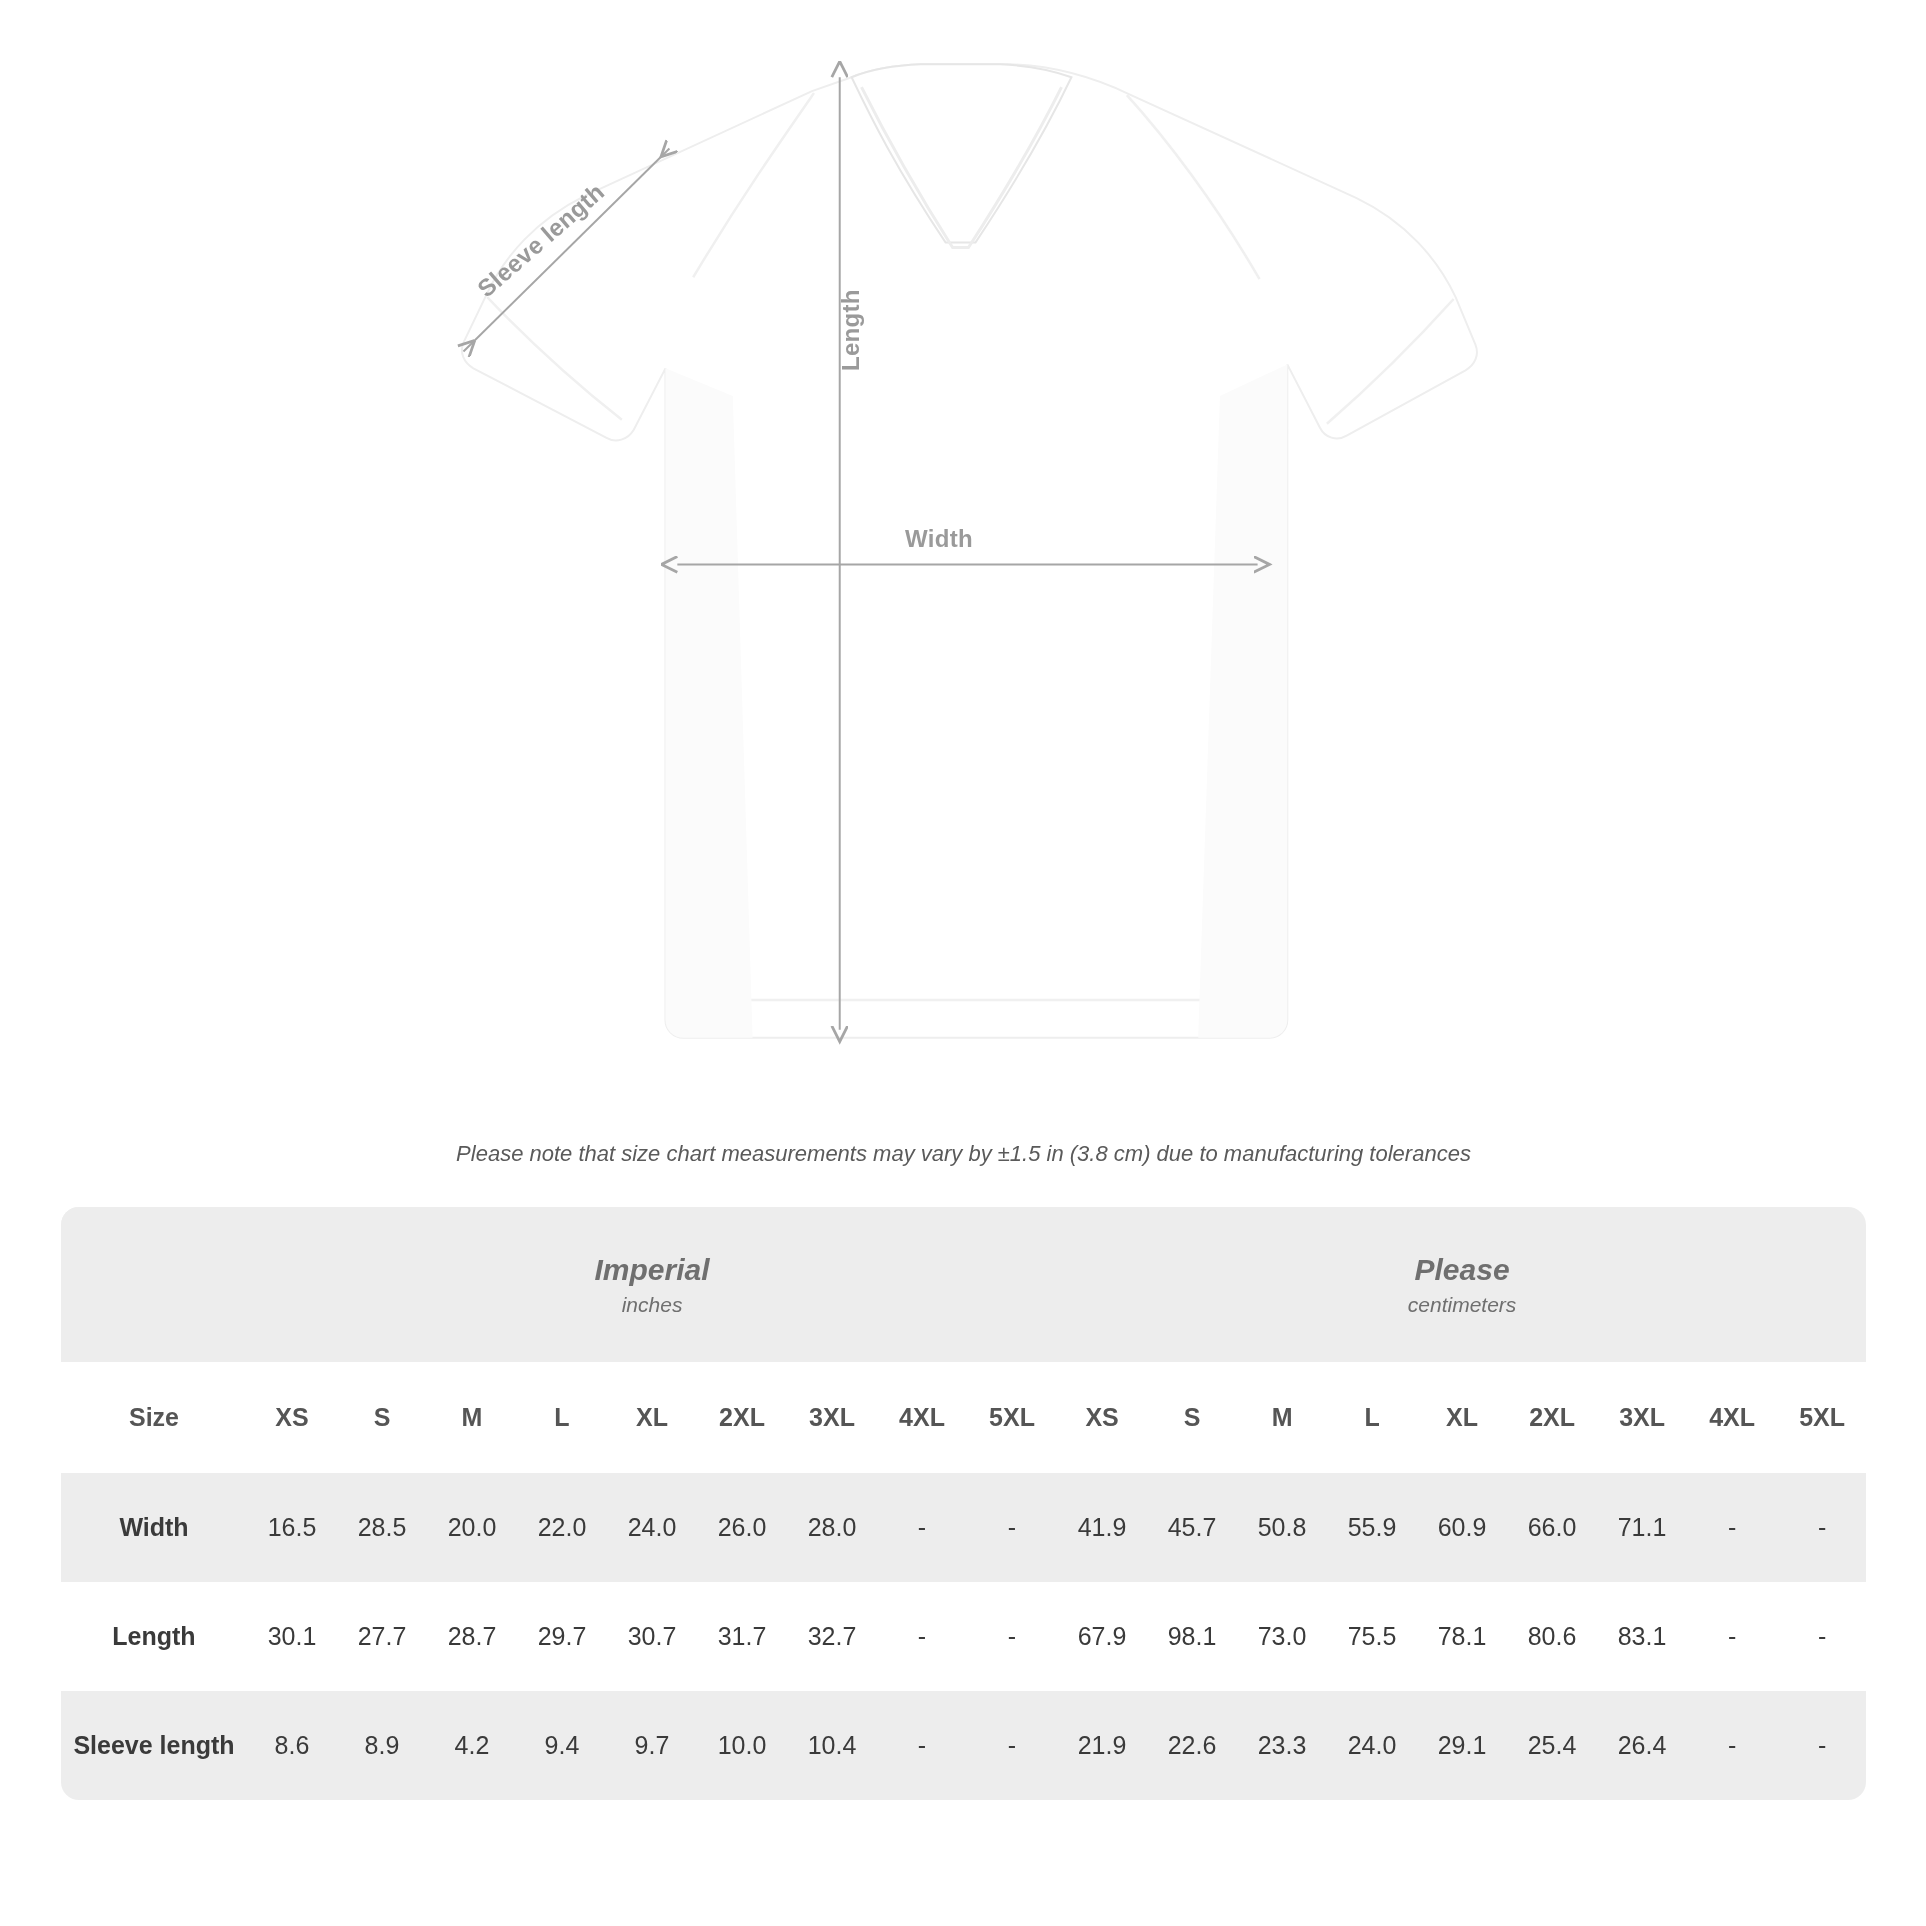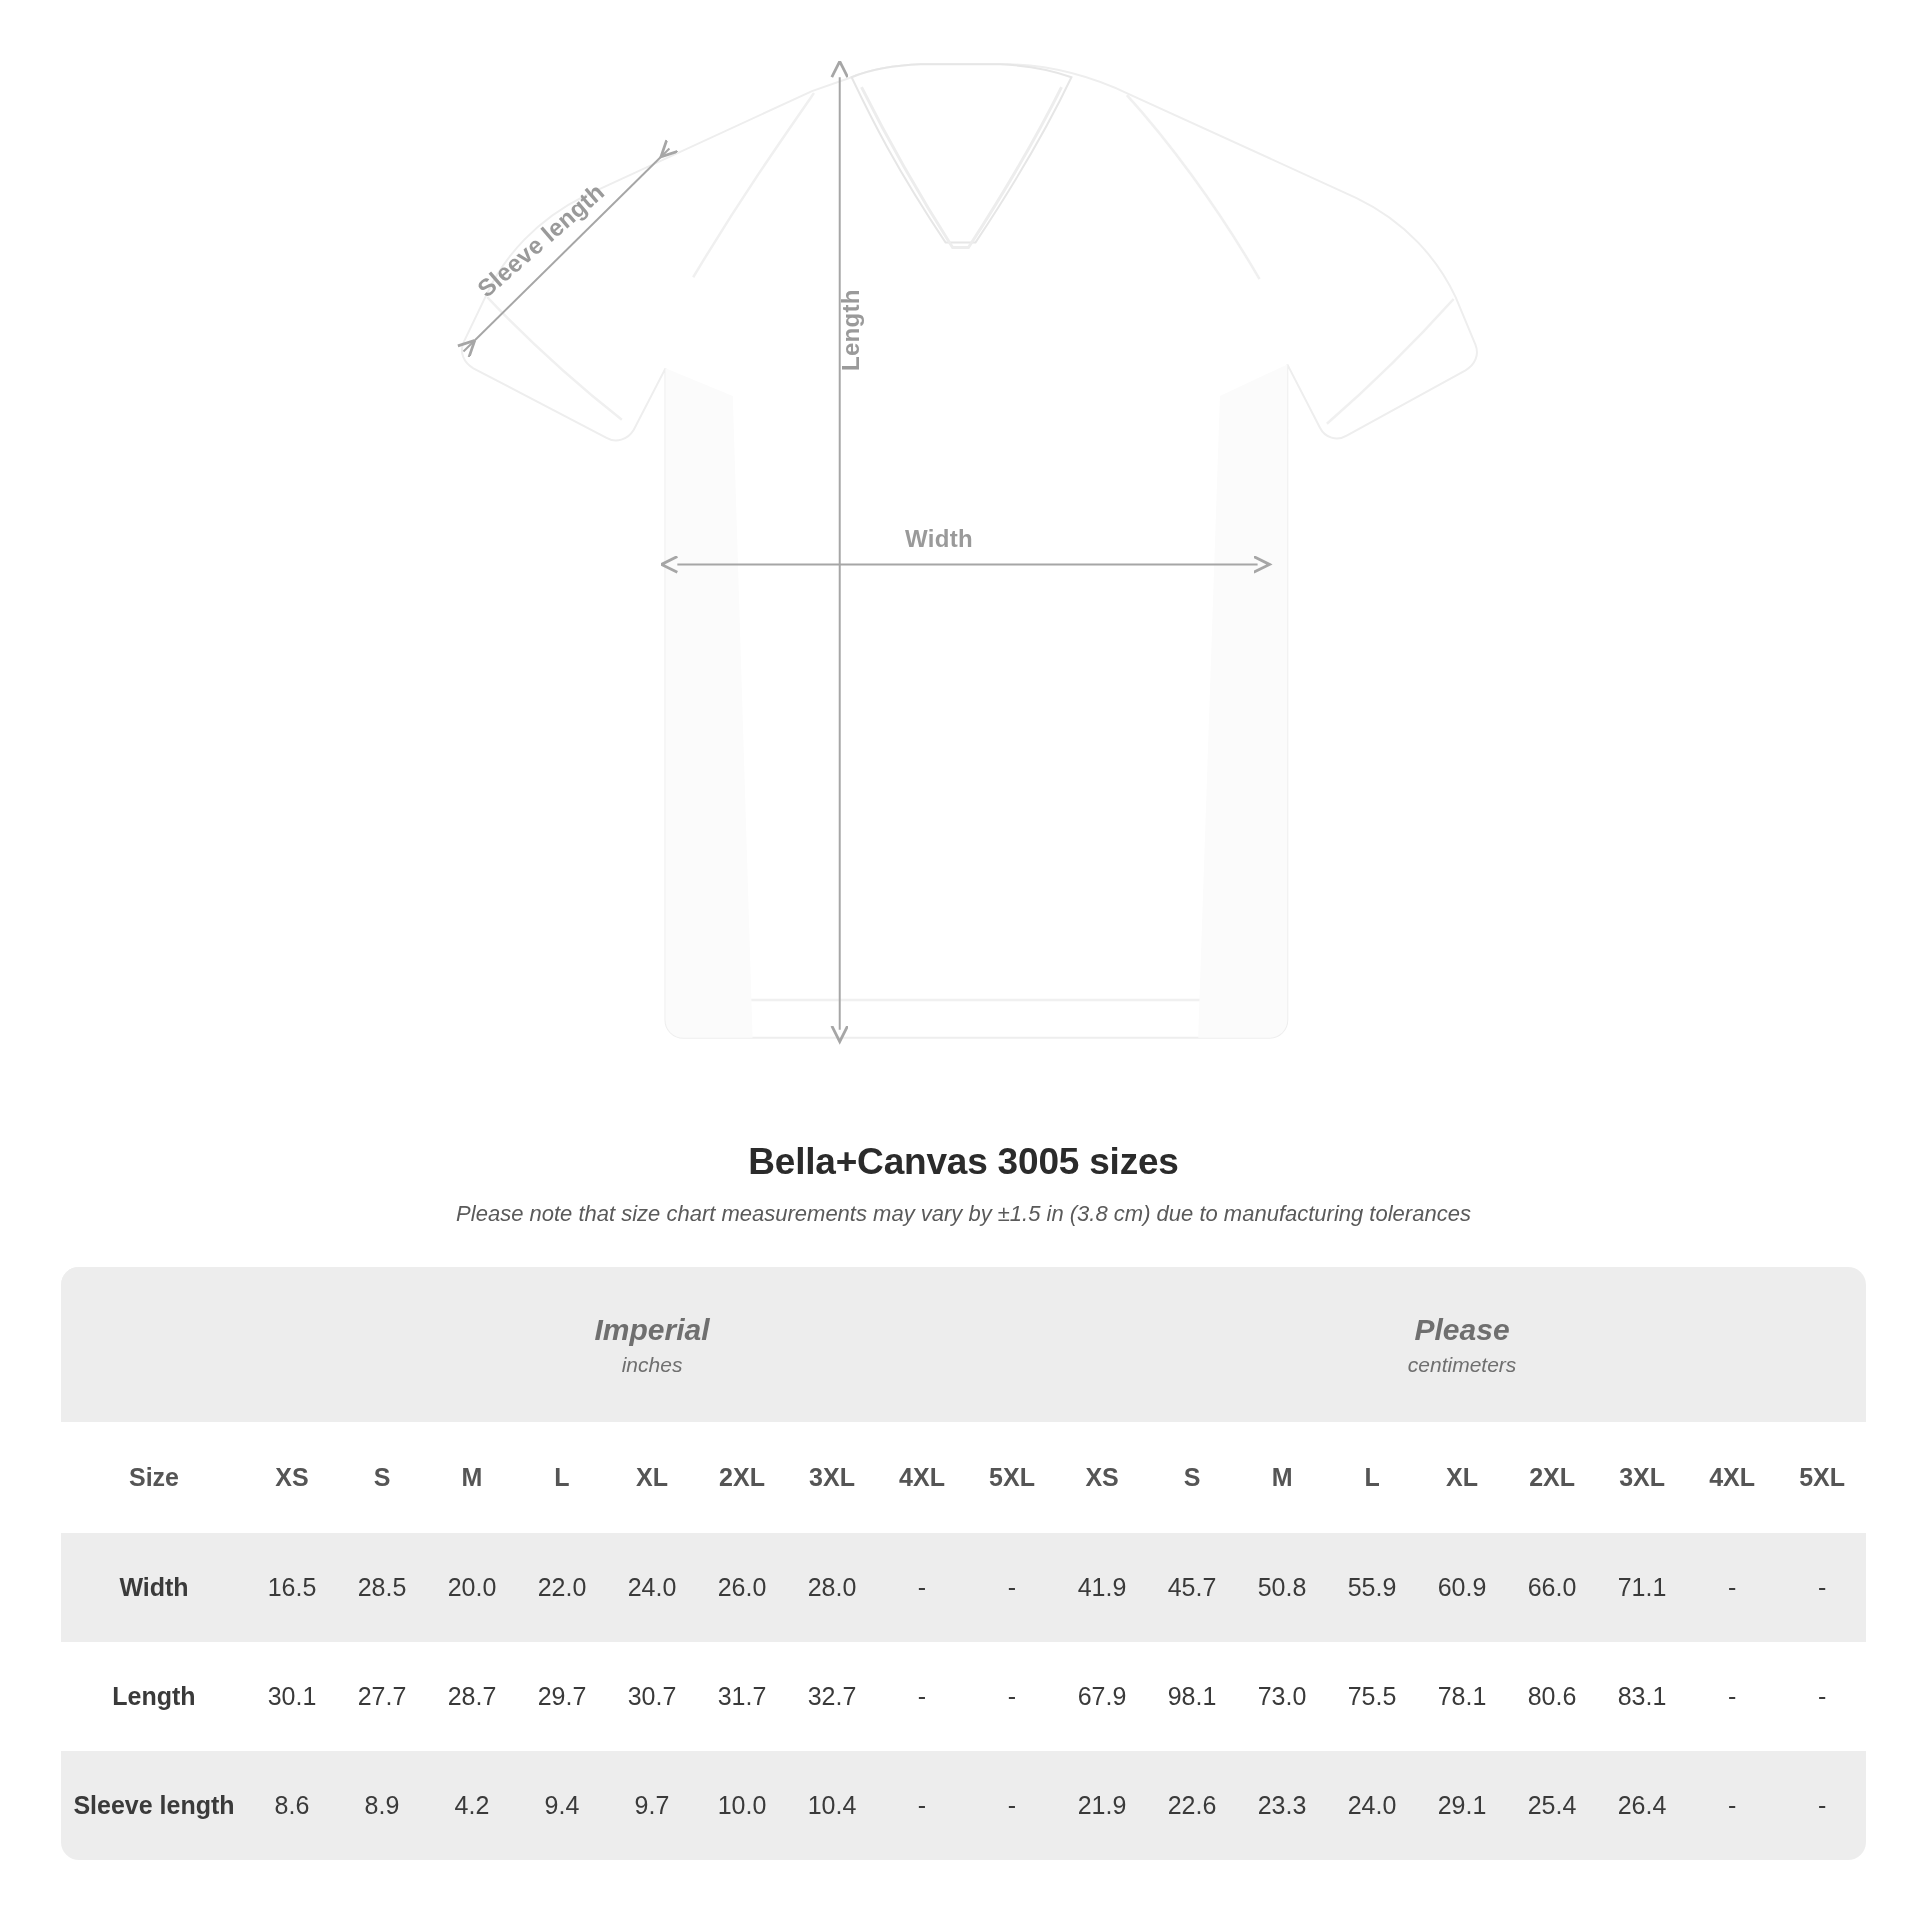--- a/index.html
+++ b/index.html
@@ -191,21 +191,20 @@
       <line x1="676" y1="150" x2="468" y2="355" marker-start="url(#arrowEnd)" marker-end="url(#arrowStart)"></line>
     </g>
   </svg>
 
   <div class="dim-label width-lbl">Width</div>
   <div class="dim-label length-lbl">Length</div>
   <div class="dim-label sleeve-lbl">Sleeve length</div>
 </div>
 
 <div class="title-block">
-  <div class="chart-title">Bella+Canvas 3005 sizes</div>
   <div class="chart-note">Please note that size chart measurements may vary by ±1.5 in (3.8 cm) due to manufacturing tolerances</div>
 </div>
 
 <div class="table-wrap">
   <table class="size-table">
     <colgroup>
       <col class="col-label">
       <col class="col-v">
         <col class="col-v">
         <col class="col-v">

